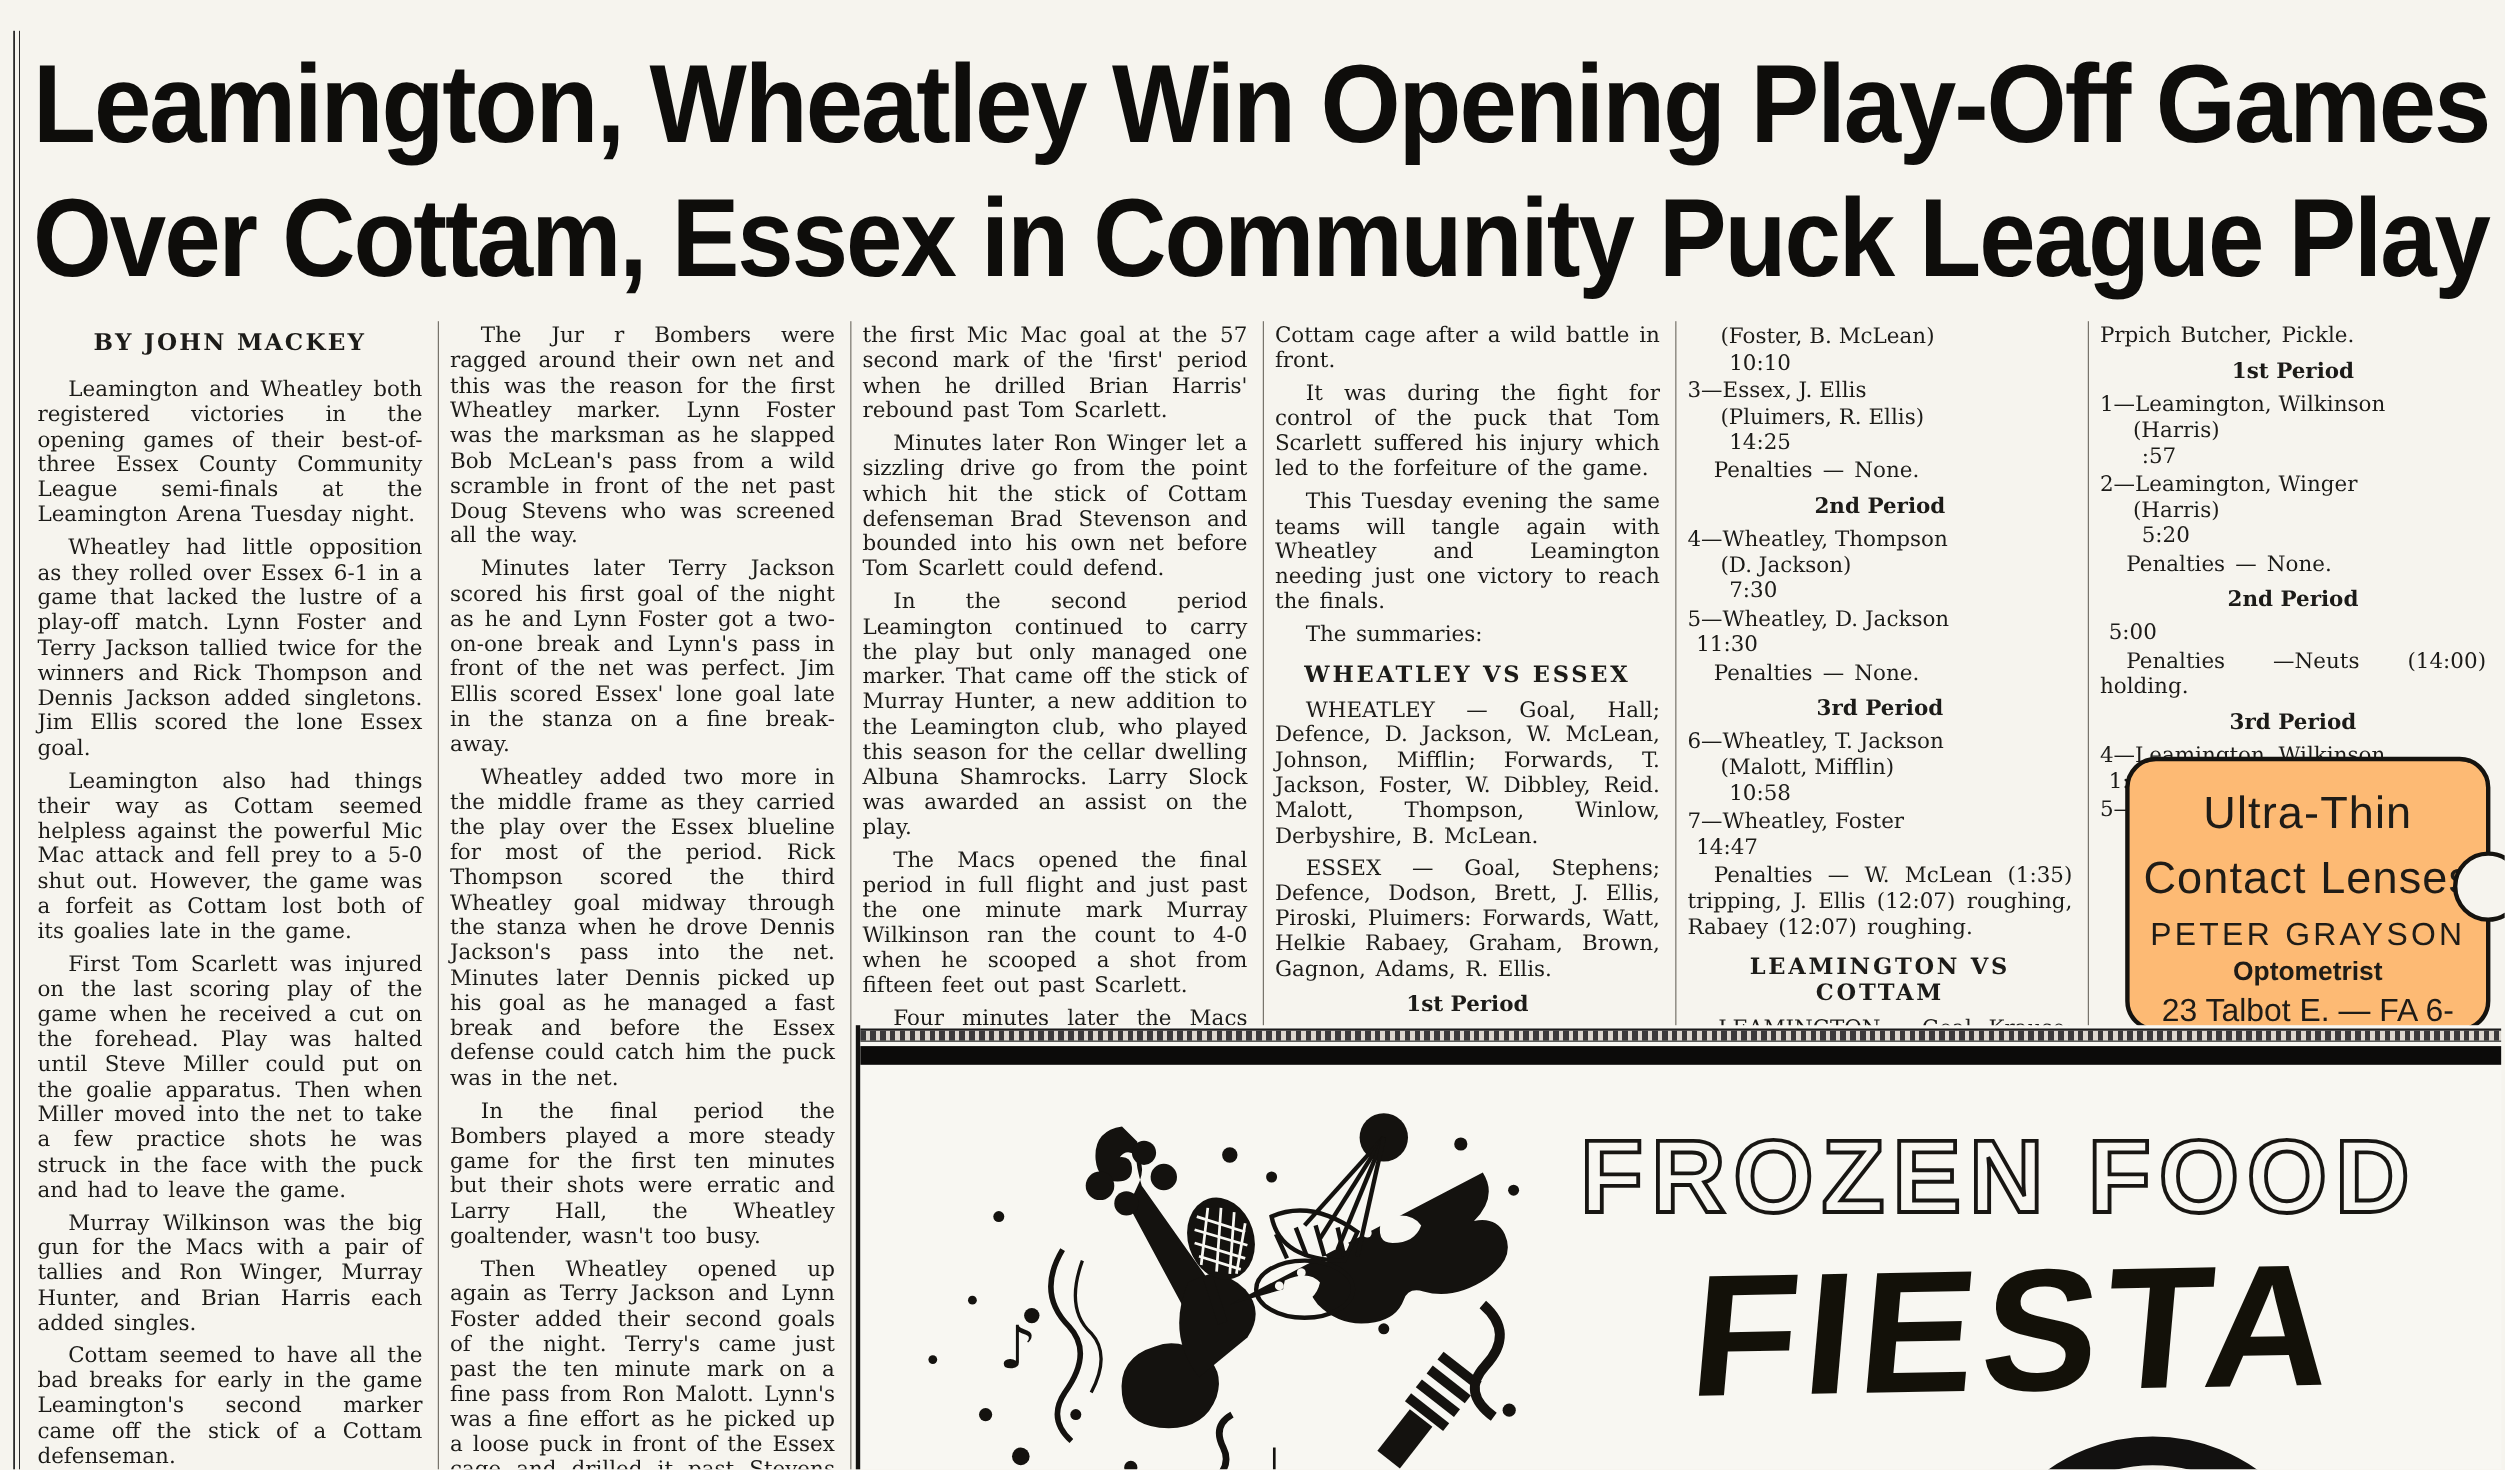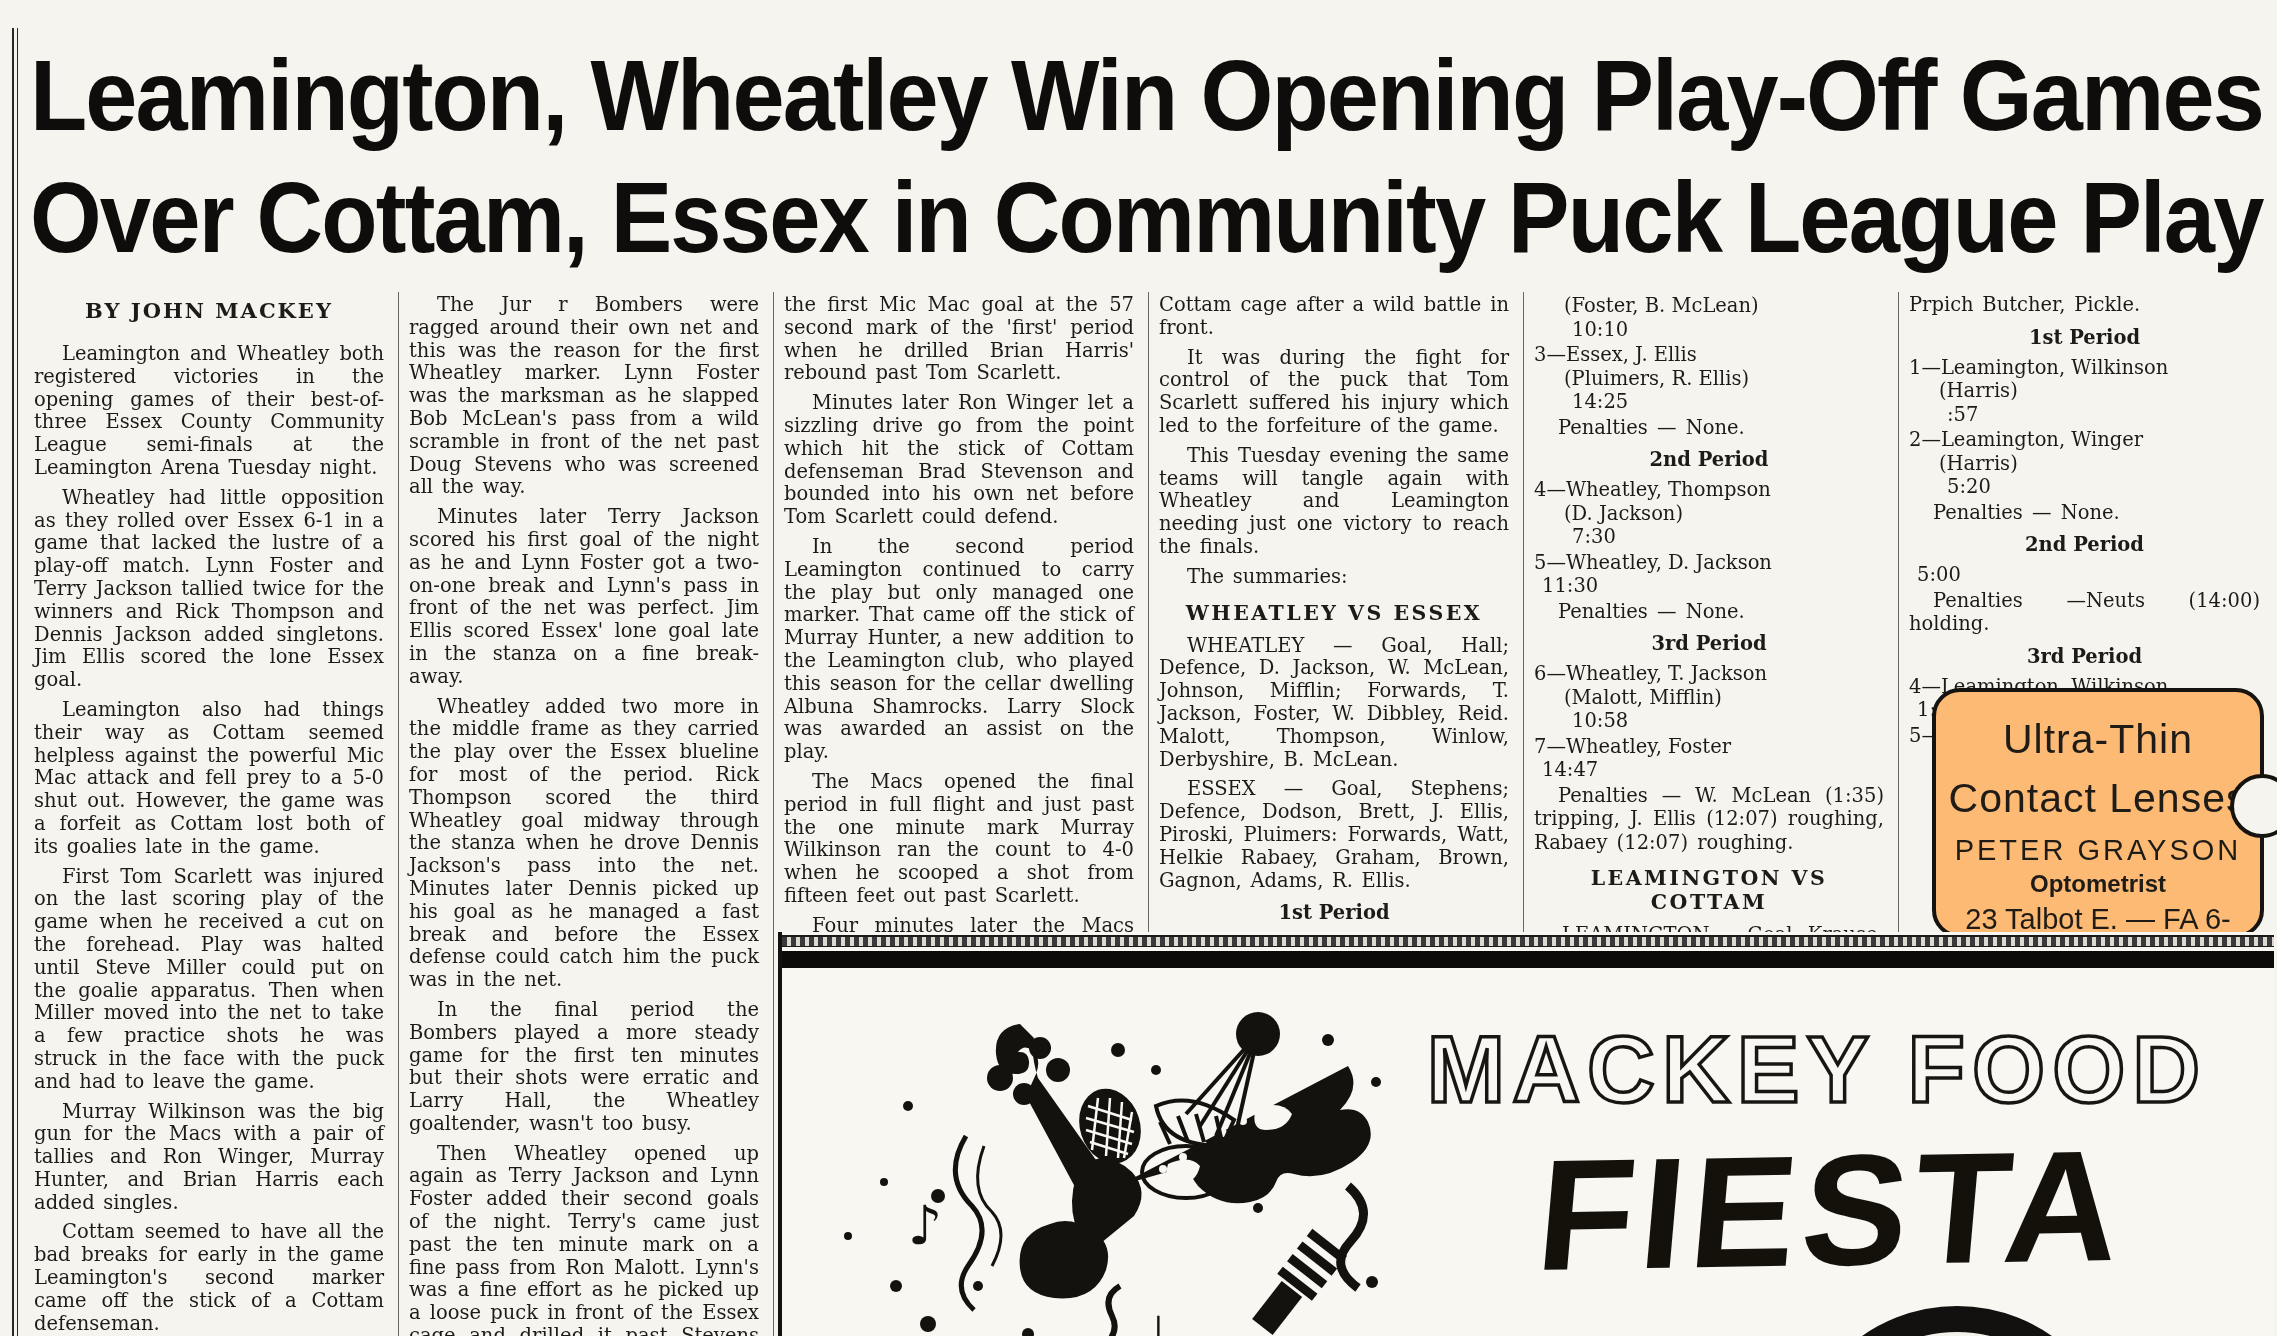--- a/index.html
+++ b/index.html
@@ -373,19 +373,19 @@
         <circle cx="330" cy="64" r="7"></circle>
           <circle cx="368" cy="84" r="5"></circle>
         <circle cx="540" cy="54" r="6"></circle>
           <circle cx="588" cy="96" r="5"></circle>
         <circle cx="584" cy="296" r="6"></circle>
           <circle cx="470" cy="222" r="5"></circle>
         <circle cx="240" cy="348" r="6"></circle>
           <circle cx="60 " cy="250" r="4"></circle>
       </g>
     </svg>
-    <div class="frozen-food">MACKEY FOOD</div>
+    <div class="frozen-food">FROZEN FOOD</div>
     <div class="fiesta-word">FIESTA</div>
     <div class="fiesta-logo">
       <div class="fiesta-logo-text">IGA</div>
     </div>
   </div>
 </aside>
 
 </body></html>

